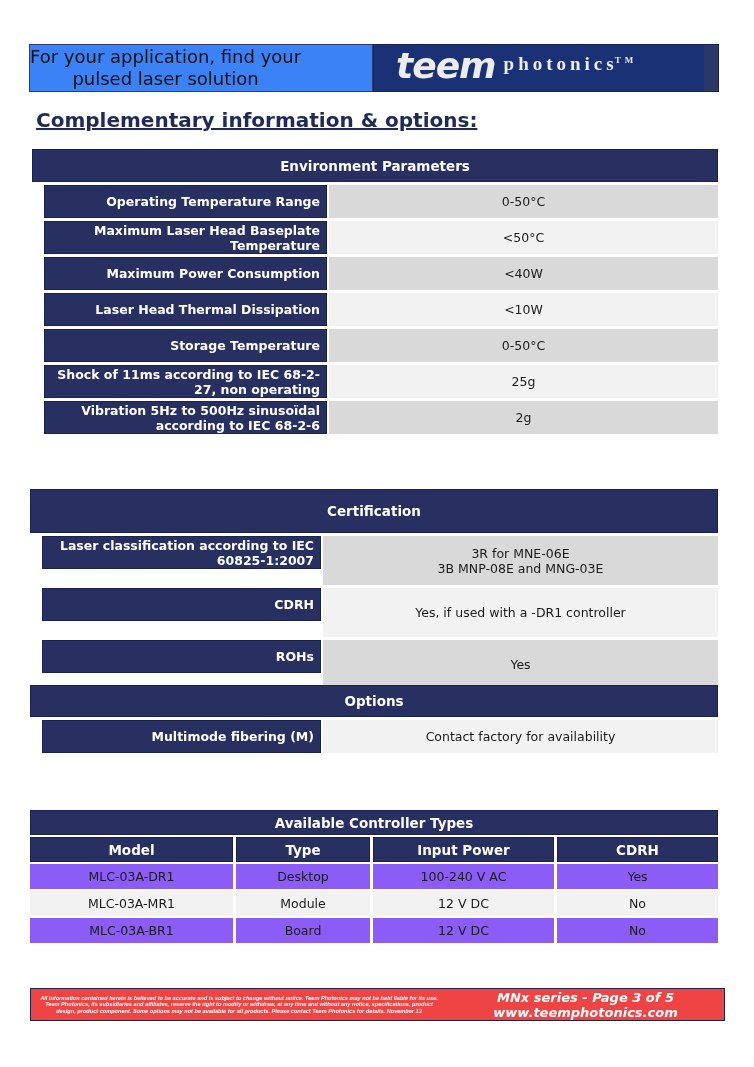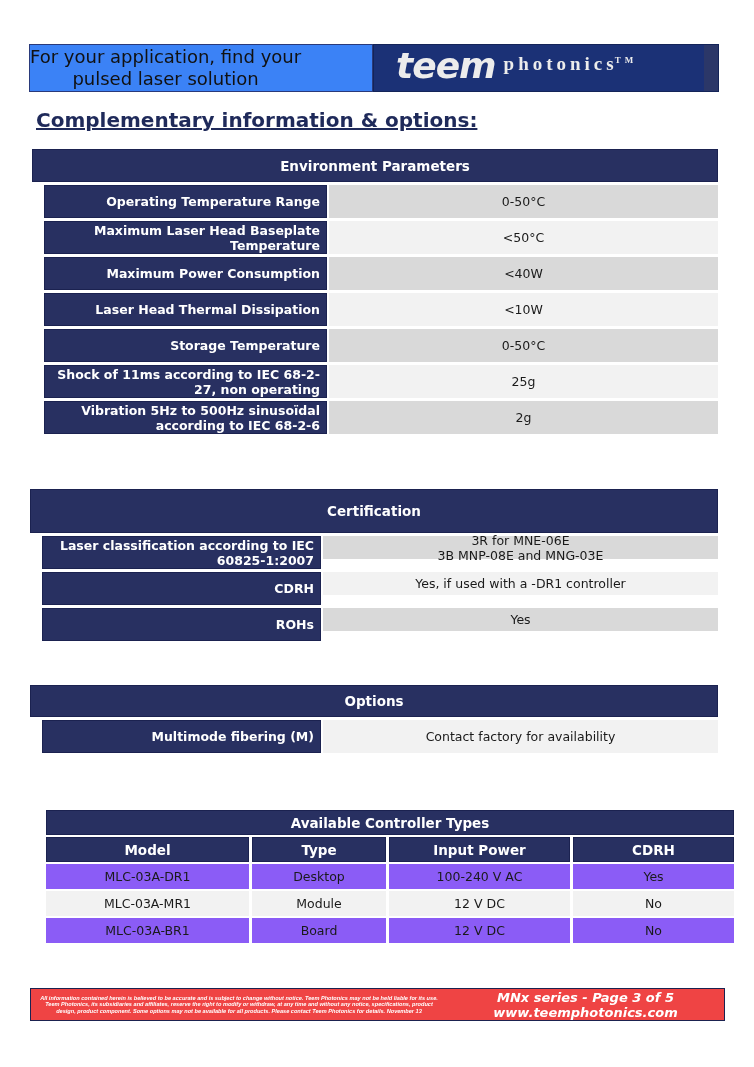--- a/index.html
+++ b/index.html
@@ -24,28 +24,28 @@
     .val.light { background: #f2f2f2; }
 
     #env { left: 32px; top: 149px; }
     #env .tbl-head { height: 33px; }
     #env .lbl { width: 283px; height: 33px; }
     #env .val { height: 33px; }
 
     #cert { left: 30px; top: 489px; width: 688px; }
     #cert .tbl-head { height: 44px; }
     #cert .lbl { width: 279px; height: 33px; }
-    #cert .val { height: 23px; }
+    #cert .val { height: 49px; }
 
     #opts { left: 30px; top: 685px; width: 688px; }
     #opts .tbl-head { height: 32px; }
     #opts .lbl { width: 279px; height: 33px; }
     #opts .val { height: 33px; }
 
-    #ctrl { left: 46px; top: 810px; width: 688px; }
+    #ctrl { left: 30px; top: 810px; width: 688px; }
     #ctrl .tbl-head { height: 25px; }
     .grid-row { display: flex; margin-top: 2px; }
     .gcell { box-sizing: border-box; text-align: center; display: flex; align-items: center; justify-content: center; font-size: 12.5px; margin-right: 3px; }
     .gcell:last-child { margin-right: 0; }
     .gh { background: #283061; color: #fff; font-weight: bold; font-size: 13.5px; height: 25px; border: 1px solid #1b2250; }
     .gd { height: 25px; color: #1a1a1a; }
     .grid-row.dark .gd { background: #8b5cf6; }
     .grid-row.light .gd { background: #f2f2f2; }
     .c1 { width: 203px; } .c2 { width: 134px; } .c3 { width: 181px; } .c4 { flex: 1; }
 

